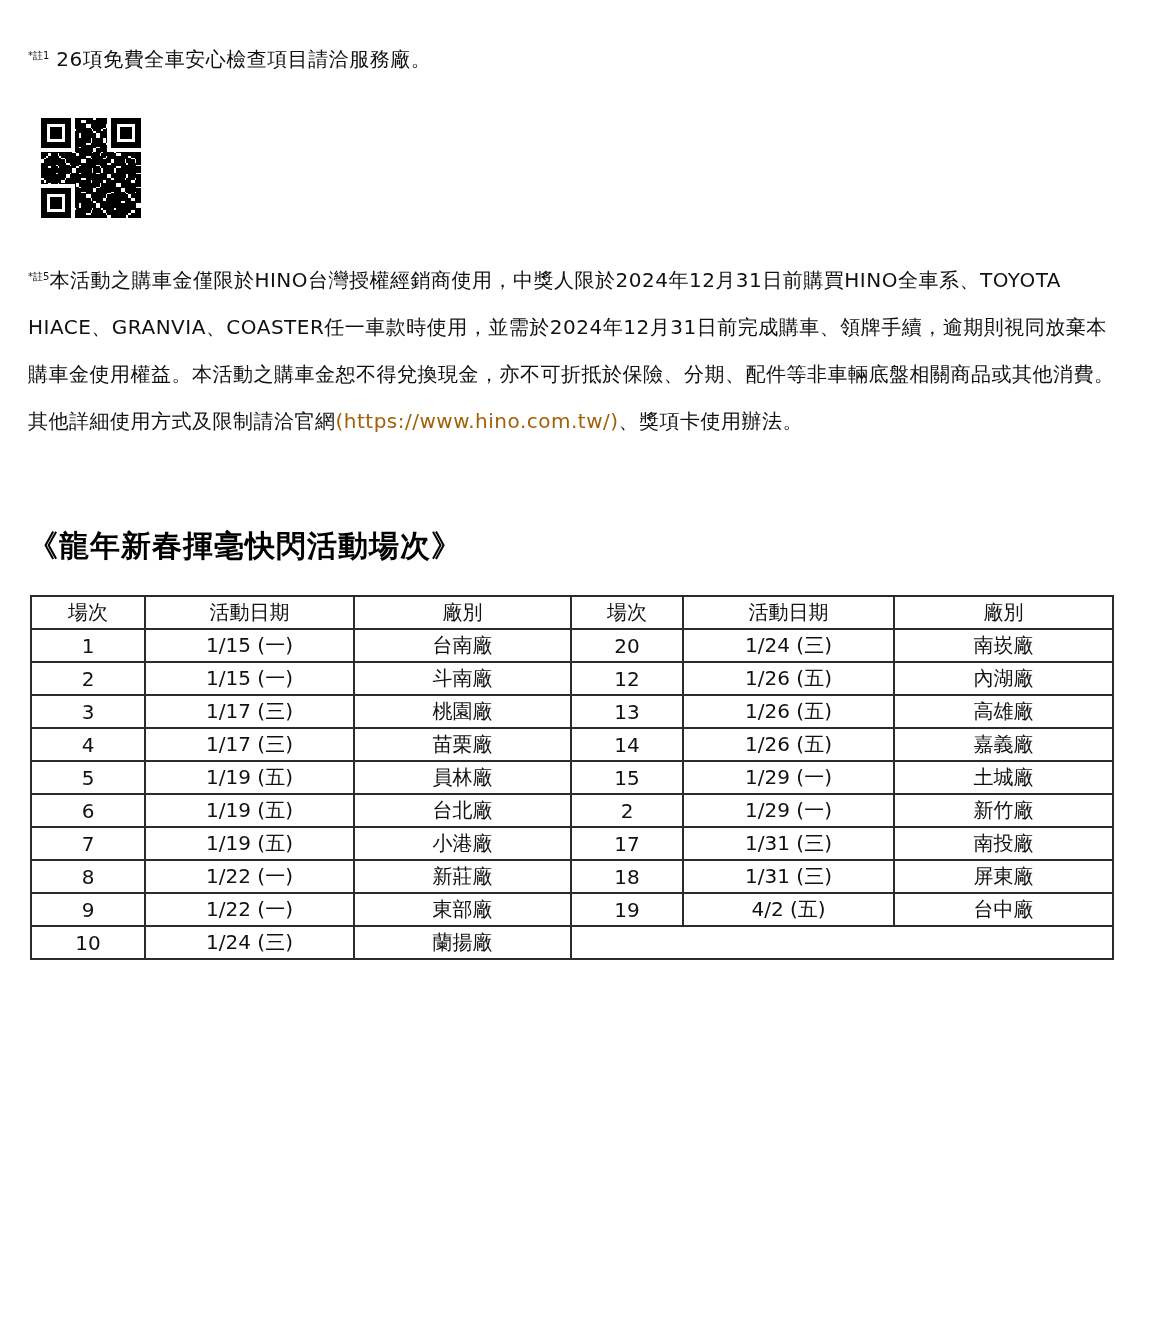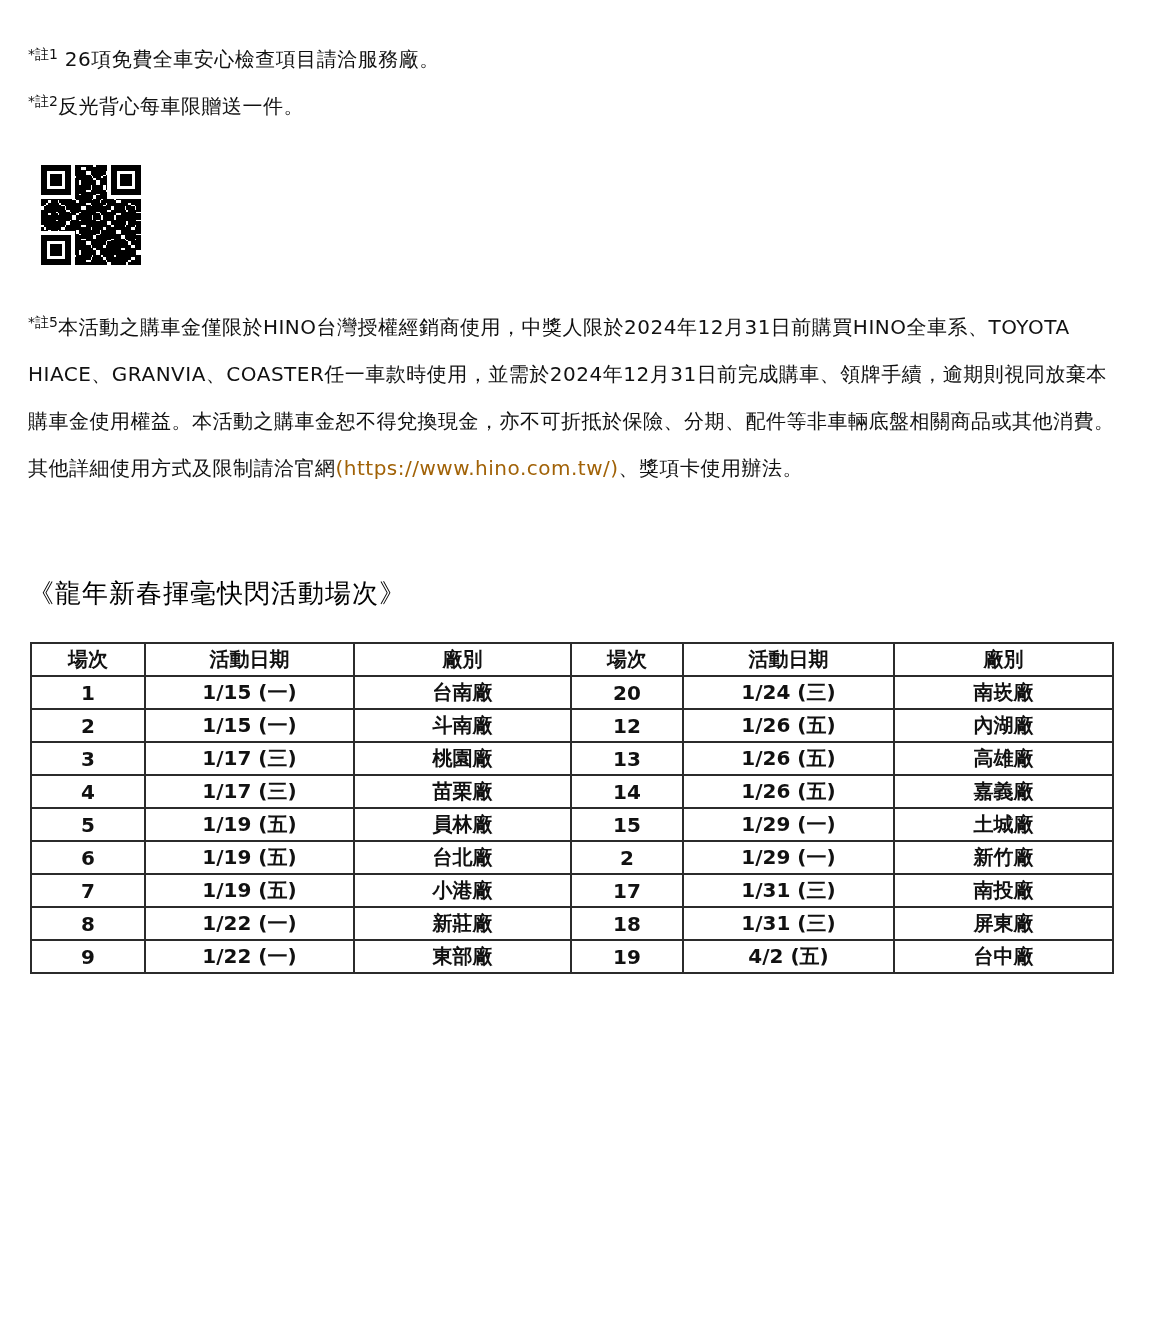--- a/index.html
+++ b/index.html
@@ -16,21 +16,21 @@
     background: #ffffff;
   }
   p.note {
     margin: 0;
     font-size: 20px;
     line-height: 47px;
     color: #111111;
     letter-spacing: 0.5px;
   }
   p.note sup {
-    font-size: 14px;
+    font-size: 10px;
     line-height: 0;
     vertical-align: 7px;
     letter-spacing: 0;
   }
   .gap-a { margin-bottom: 33px; }
   .gap-b { margin-bottom: 20px; }
   .qr {
     position: relative;
     width: 110px;
     height: 110px;
@@ -63,54 +63,52 @@
   .finder.tl { top: 5px; left: 5px; }
   .finder.tr { top: 5px; right: 5px; }
   .finder.bl { bottom: 5px; left: 5px; }
   a.link {
     color: #a16207;
     text-decoration: none;
     cursor: pointer;
   }
   h2.section-title {
     margin: 84px 0 0 0;
-    font-size: 26px;
+    font-size: 30px;
     line-height: 34px;
-    font-weight: normal;
+    font-weight: bold;
     color: #000000;
     letter-spacing: 1px;
   }
   table.event-table {
     margin-top: 32px;
     margin-left: 2px;
     border-collapse: collapse;
     table-layout: fixed;
     width: 1082px;
     font-size: 20px;
-    font-weight: bold;
   }
   table.event-table td {
     border: 2px solid #2b2b2b;
     height: 31px;
     padding: 0 4px;
     text-align: center;
     vertical-align: middle;
     overflow: hidden;
     white-space: nowrap;
     color: #111111;
   }
 </style>
 </head>
 <body>
 
 <div class="page">
 
   <p class="note gap-a"><sup>*註1</sup><span> 26項免費全車安心檢查項目請洽服務廠。</span></p>
 
-  <p class="note gap-b"><sup>*註2</sup><span>反光背心每車限贈送一件。</span></p>
 
 
   <div class="qr">
     <div class="qr-noise"></div>
     <div class="finder tl"></div>
     <div class="finder tr"></div>
     <div class="finder bl"></div>
   </div>
 
 
@@ -201,16 +199,22 @@
           <td>屏東廠</td>
         </tr>
         <tr>
           <td>9</td>
           <td>1/22 (一)</td>
           <td>東部廠</td>
           <td>19</td>
           <td>4/2 (五)</td>
           <td>台中廠</td>
         </tr>
+        <tr>
+          <td>10</td>
+          <td>1/24 (三)</td>
+          <td>蘭揚廠</td>
+          <td colspan="3"></td>
+        </tr>
       </tbody>
   </table>
 
 </div>
 
 </body></html>

